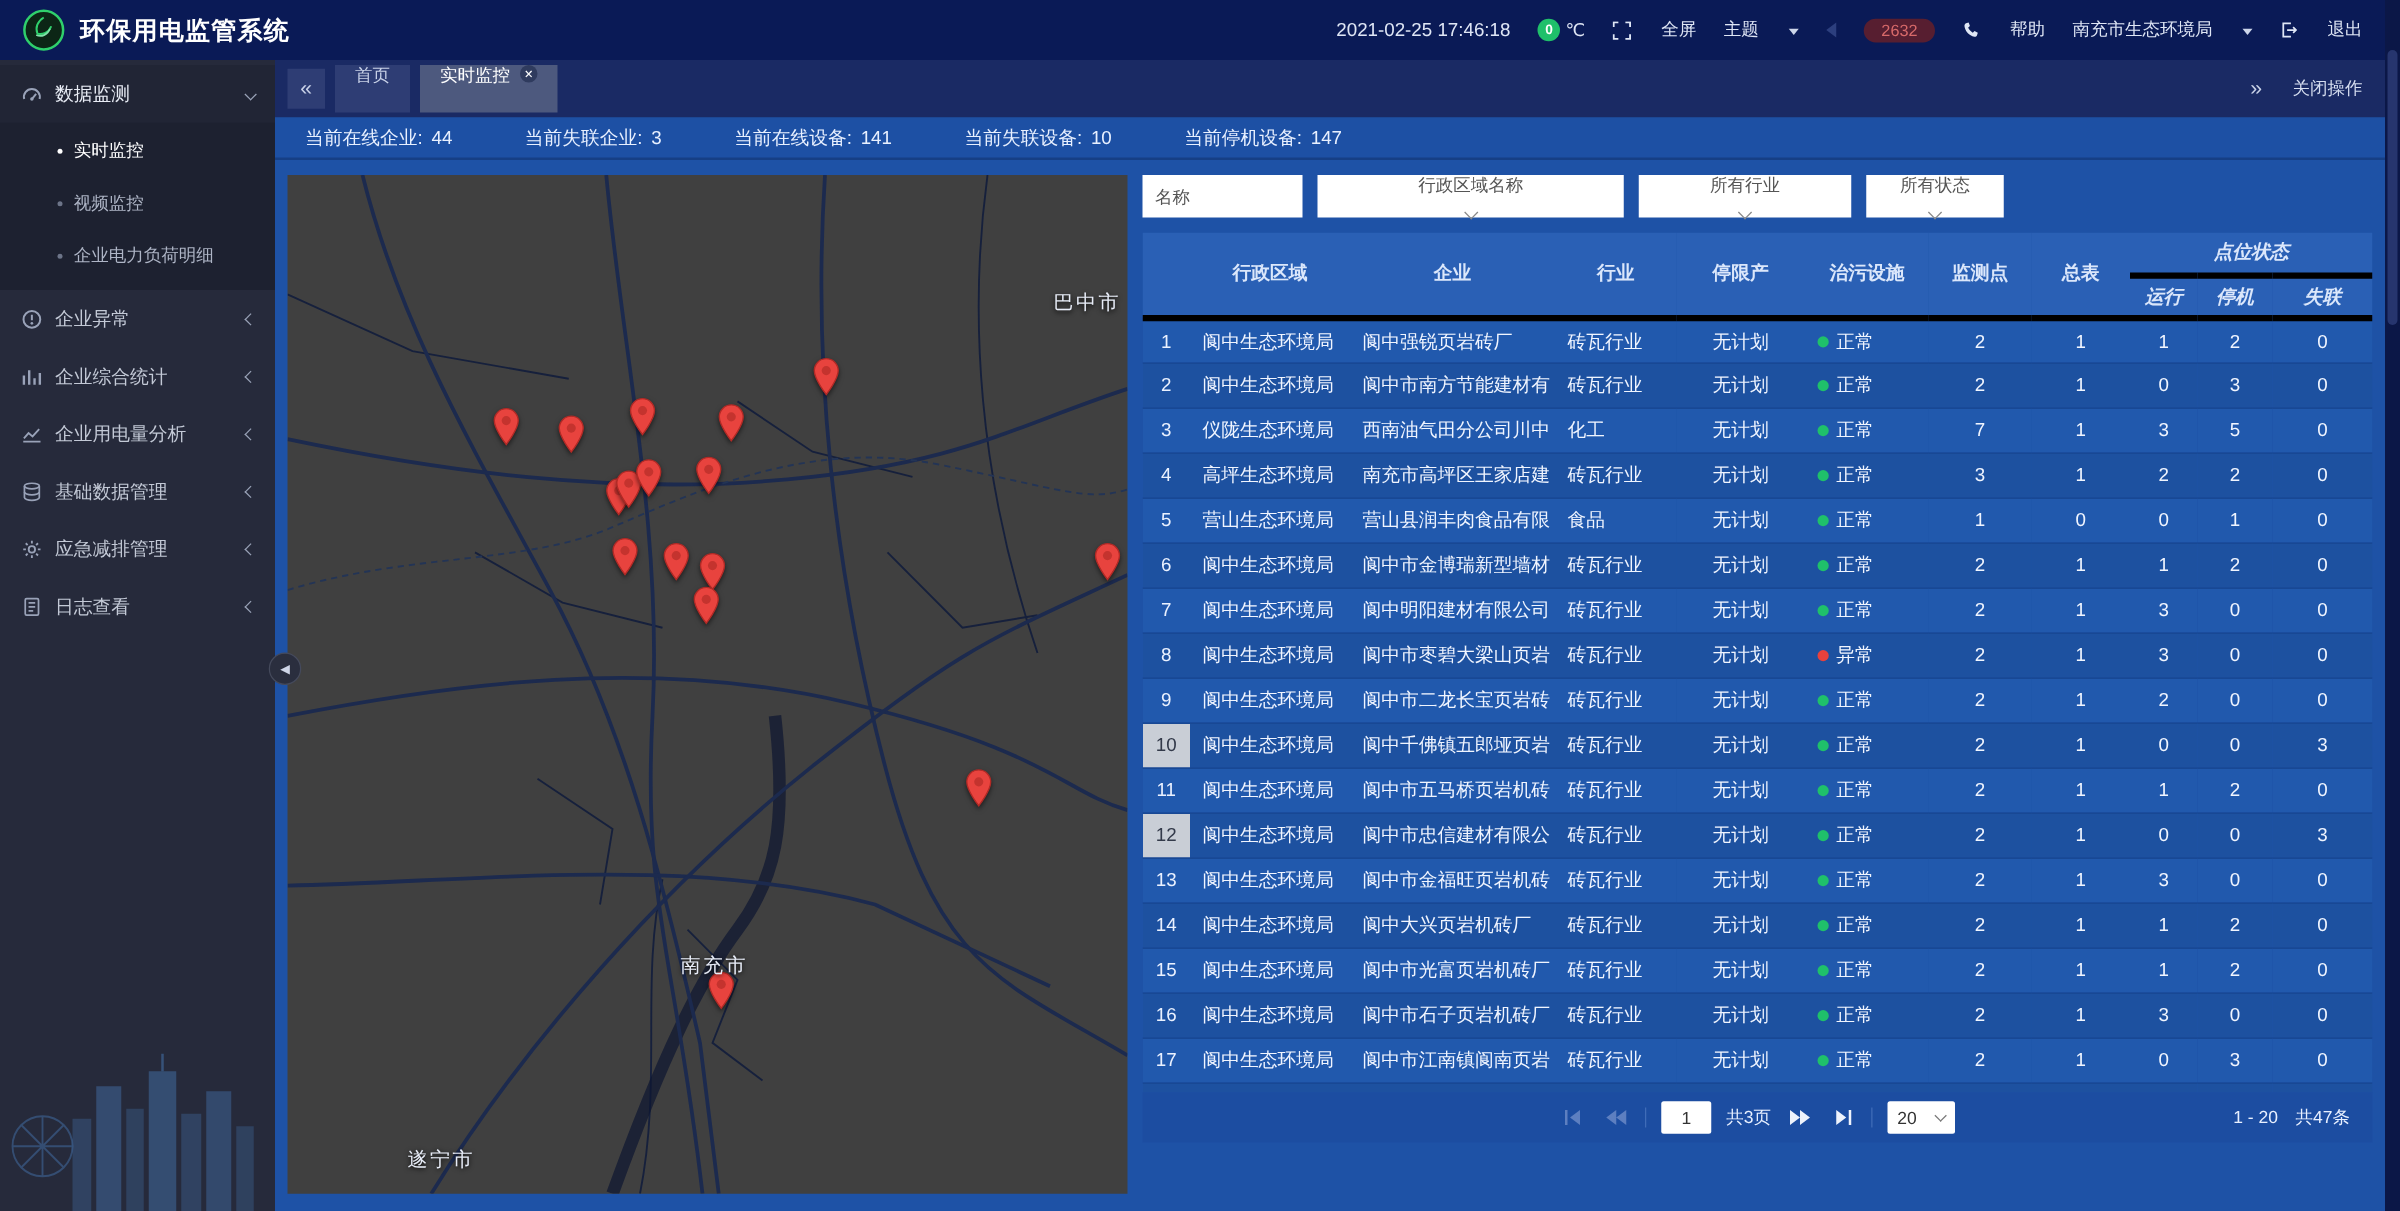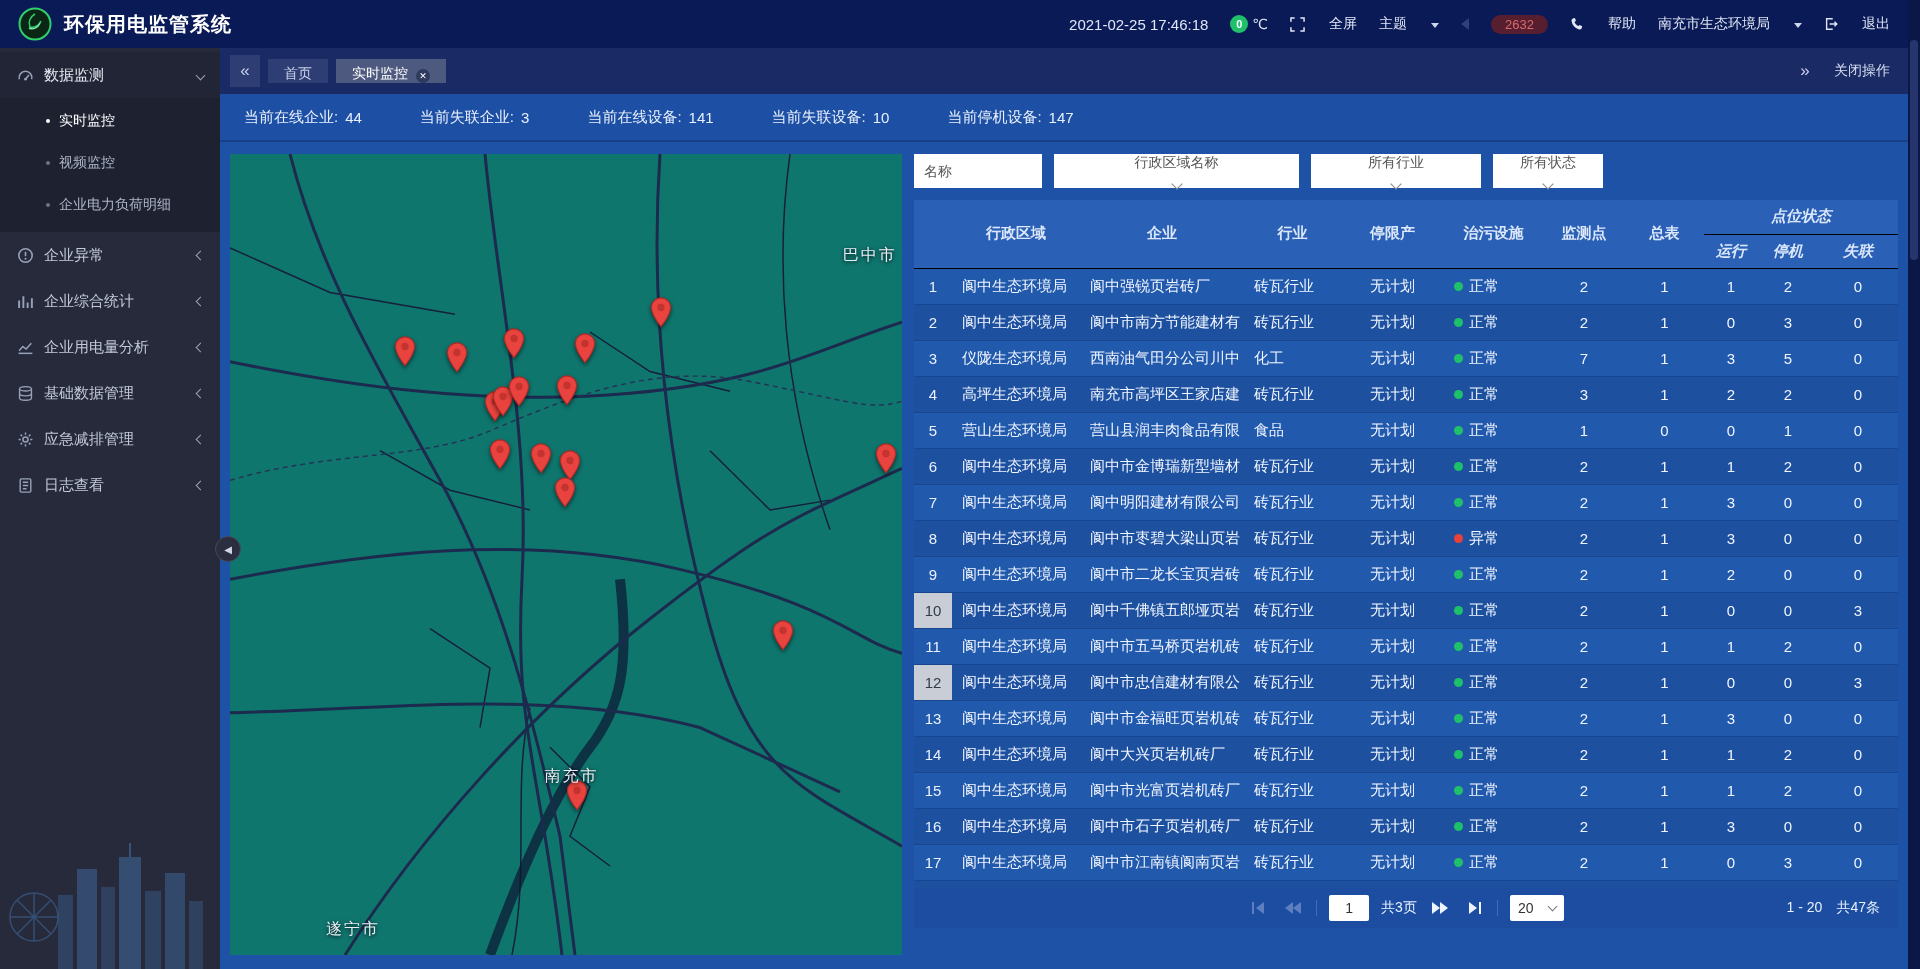--- a/index.html
+++ b/index.html
@@ -40,51 +40,51 @@
   .sub-dot { width:4px; height:4px; border-radius:50%; background:#6c7488; flex:none; }
   .sub-item.active { color:#ffffff; }
   .sub-item.active .sub-dot { background:#ffffff; }
   .cityscape { position:absolute; bottom:0; left:0; width:100%; z-index:1; }
 
   
   .content { flex:1; display:flex; flex-direction:column; min-width:0; background:#1e52a6; }
 
   .tabbar { height:46px; background:#1a2a64; display:flex; align-items:center; padding:0 10px; gap:8px; flex:none; }
   .tab-nav-btn { width:30px; height:32px; background:#2e3d74; color:#c9d2e8; display:flex; align-items:center; justify-content:center; font-size:17px; cursor:pointer; }
-  .tab { height:24px; padding:0 16px; background:#2e3d74; color:#c9d2e8; font-size:14px; display:flex; align-items:flex-end; gap:8px; cursor:pointer; }
+  .tab { height:38px; padding:0 16px; background:#2e3d74; color:#c9d2e8; font-size:14px; display:flex; align-items:flex-start; gap:8px; cursor:pointer; }
   .tab.active { background:#4d597e; color:#ffffff; }
   .tab-close { width:14px; height:14px; border-radius:50%; background:#2f3b5e; color:#fff; font-size:9px; line-height:14px; text-align:center; cursor:pointer; }
   .tabbar-right { margin-left:auto; display:flex; align-items:center; gap:14px; padding-right:8px; color:#d6def0; font-size:14px; }
 
-  .statsbar { height:48px; background:#1d50a4; border-bottom:2px solid #163f85; display:flex; align-items:center; padding:0 24px; gap:58px; flex:none; }
+  .statsbar { height:34px; background:#1d50a4; border-bottom:2px solid #163f85; display:flex; align-items:center; padding:0 24px; gap:58px; flex:none; }
   .stat { display:flex; align-items:center; gap:7px; color:#e8f0ff; font-size:15px; }
 
   .workspace { flex:1; display:flex; gap:12px; padding:12px 10px 14px; min-height:0; position:relative; }
 
   
-  .map-panel { width:672px; flex:none; background:#0f766e; position:relative; overflow:hidden; }
+  .map-panel { width:672px; flex:none; background:#404040; position:relative; overflow:hidden; }
   .map-roads { position:absolute; inset:0; width:100%; height:100%; }
   .pin { position:absolute; transform:translate(-50%,-100%); width:22px; filter:drop-shadow(0 2px 2px rgba(0,0,0,.55)); }
   .pin svg { display:block; }
   .city { position:absolute; transform:translate(-50%,-50%); color:#e8edf8; font-size:16px; letter-spacing:2px; text-shadow:0 1px 4px #000; white-space:nowrap; }
   .collapse-handle { position:absolute; left:-5px; top:394px; width:26px; height:26px; border-radius:50%; background:#2a2e3e; border:1px solid #454a5c; color:#cfd6e8; display:flex; align-items:center; justify-content:center; font-size:10px; z-index:6; cursor:pointer; }
 
   
   .table-panel { flex:1; display:flex; flex-direction:column; min-width:0; }
   .filters { display:flex; gap:12px; height:34px; margin-bottom:12px; flex:none; }
   .f-input { width:128px; height:34px; border:none; background:#fff; padding:0 10px; font-size:14px; color:#333;
     font-family:"Liberation Sans","DejaVu Sans",sans-serif; }
   .f-input::placeholder { color:#555; opacity:1; }
   .f-select { background:#fff; display:flex; align-items:center; justify-content:space-between; padding:0 10px; color:#555; font-size:14px; cursor:pointer;flex-direction:column; }
   .f-select .fchev { width:8px; height:8px; border-right:1.6px solid #888; border-bottom:1.6px solid #888; transform:rotate(45deg); margin-top:-4px; }
   .w-region { width:245px; } .w-industry { width:170px; } .w-status { width:110px; }
 
   .table-wrap { height:688px; overflow:hidden; flex:none; }
   table { width:100%; border-collapse:collapse; table-layout:fixed; }
-  thead th { background:#2a60b5; color:#dbe7fb; font-weight:bold; font-size:15px; height:34px; border-bottom:1px solid #000000; }
+  thead th { background:#2a60b5; color:#dbe7fb; font-weight:bold; font-size:15px; height:34px; border-bottom:5px solid #000000; }
   th.th-group, th.th-sub { font-style:italic; }
   tbody td { height:36px; font-size:15px; color:#f0f5ff; border-bottom:1px solid #17458f; overflow:hidden; white-space:nowrap; text-overflow:ellipsis; }
   tbody tr:nth-child(odd)  { background:#2159ad; }
   tbody tr:nth-child(even) { background:#1d51a0; }
   td.ta-l { text-align:left; padding-left:10px; }
   td.ta-c { text-align:center; }
   td.c-idx { text-align:center; color:#eaf1ff; }
   td.c-idx.hl { background:#c9ced6; color:#333a4a; }
   .dot { display:inline-block; width:9px; height:9px; border-radius:50%; margin-right:6px; vertical-align:middle; }
   .dot.normal { background:#1fc06a; } .dot.abnormal { background:#e8413c; }

